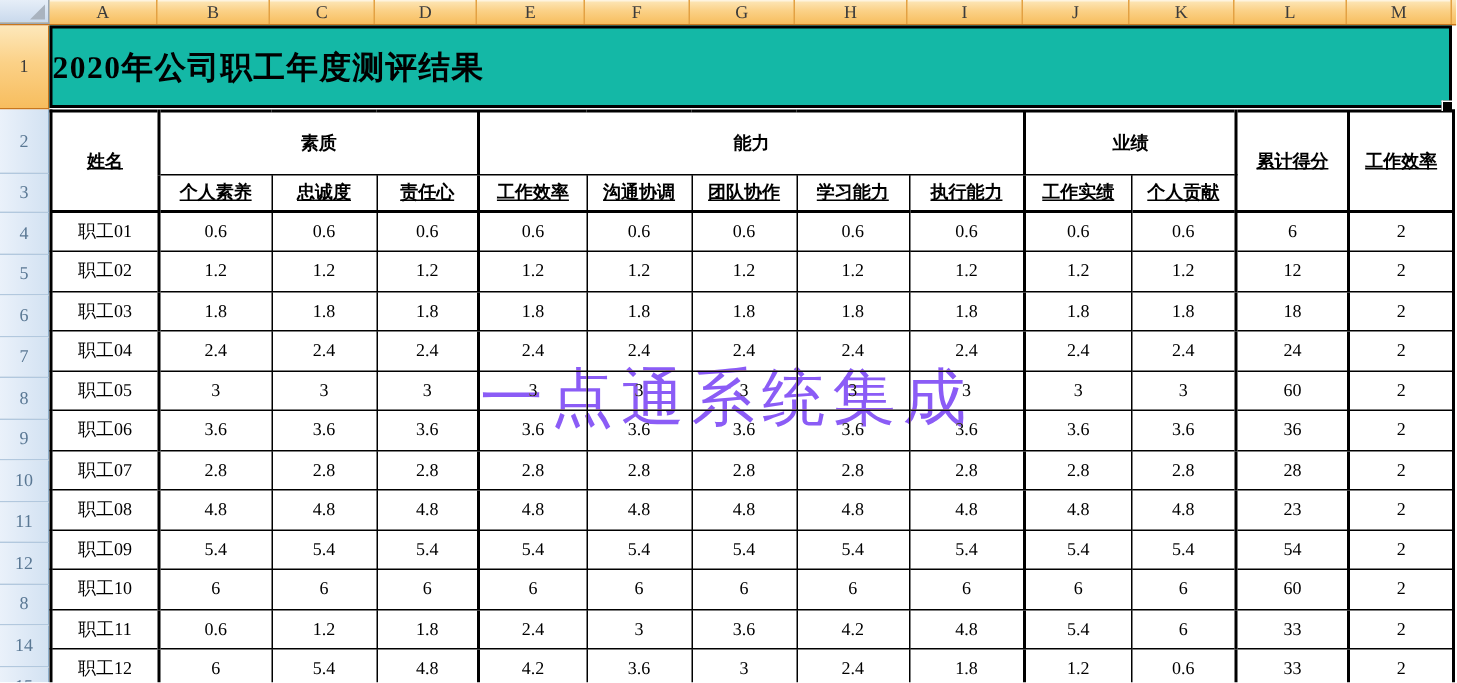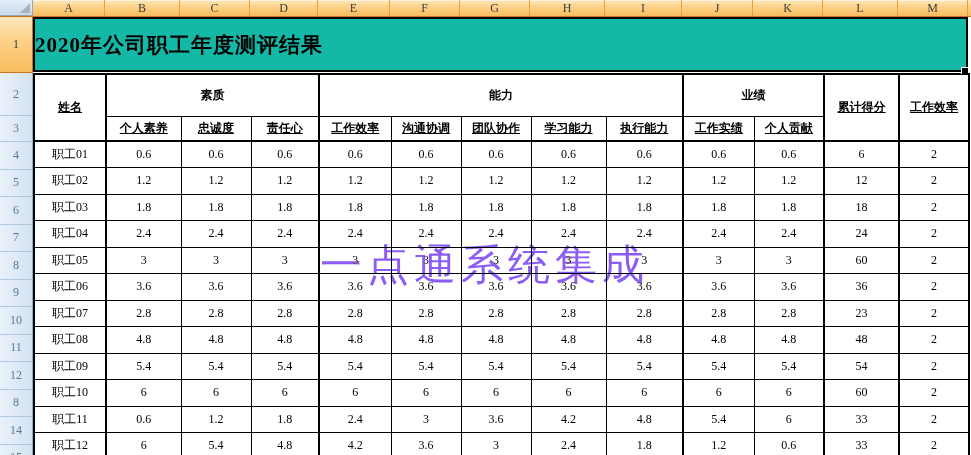--- a/index.html
+++ b/index.html
@@ -243,36 +243,36 @@
     <td class="bl">2.8</td>
           <td>2.8</td>
           <td>2.8</td>
           <td class="bl">2.8</td>
           <td>2.8</td>
           <td>2.8</td>
           <td>2.8</td>
           <td>2.8</td>
           <td class="bl">2.8</td>
           <td>2.8</td>
-          <td class="bl">23</td>
+          <td class="bl">28</td>
           <td class="bl">2</td>
         </tr>
         <tr class="data-row">
       <td>职工08</td>
     <td class="bl">4.8</td>
           <td>4.8</td>
           <td>4.8</td>
           <td class="bl">4.8</td>
           <td>4.8</td>
           <td>4.8</td>
           <td>4.8</td>
           <td>4.8</td>
           <td class="bl">4.8</td>
           <td>4.8</td>
-          <td class="bl">48</td>
+          <td class="bl">23</td>
           <td class="bl">2</td>
         </tr>
         <tr class="data-row">
       <td>职工09</td>
     <td class="bl">5.4</td>
           <td>5.4</td>
           <td>5.4</td>
           <td class="bl">5.4</td>
           <td>5.4</td>
           <td>5.4</td>

